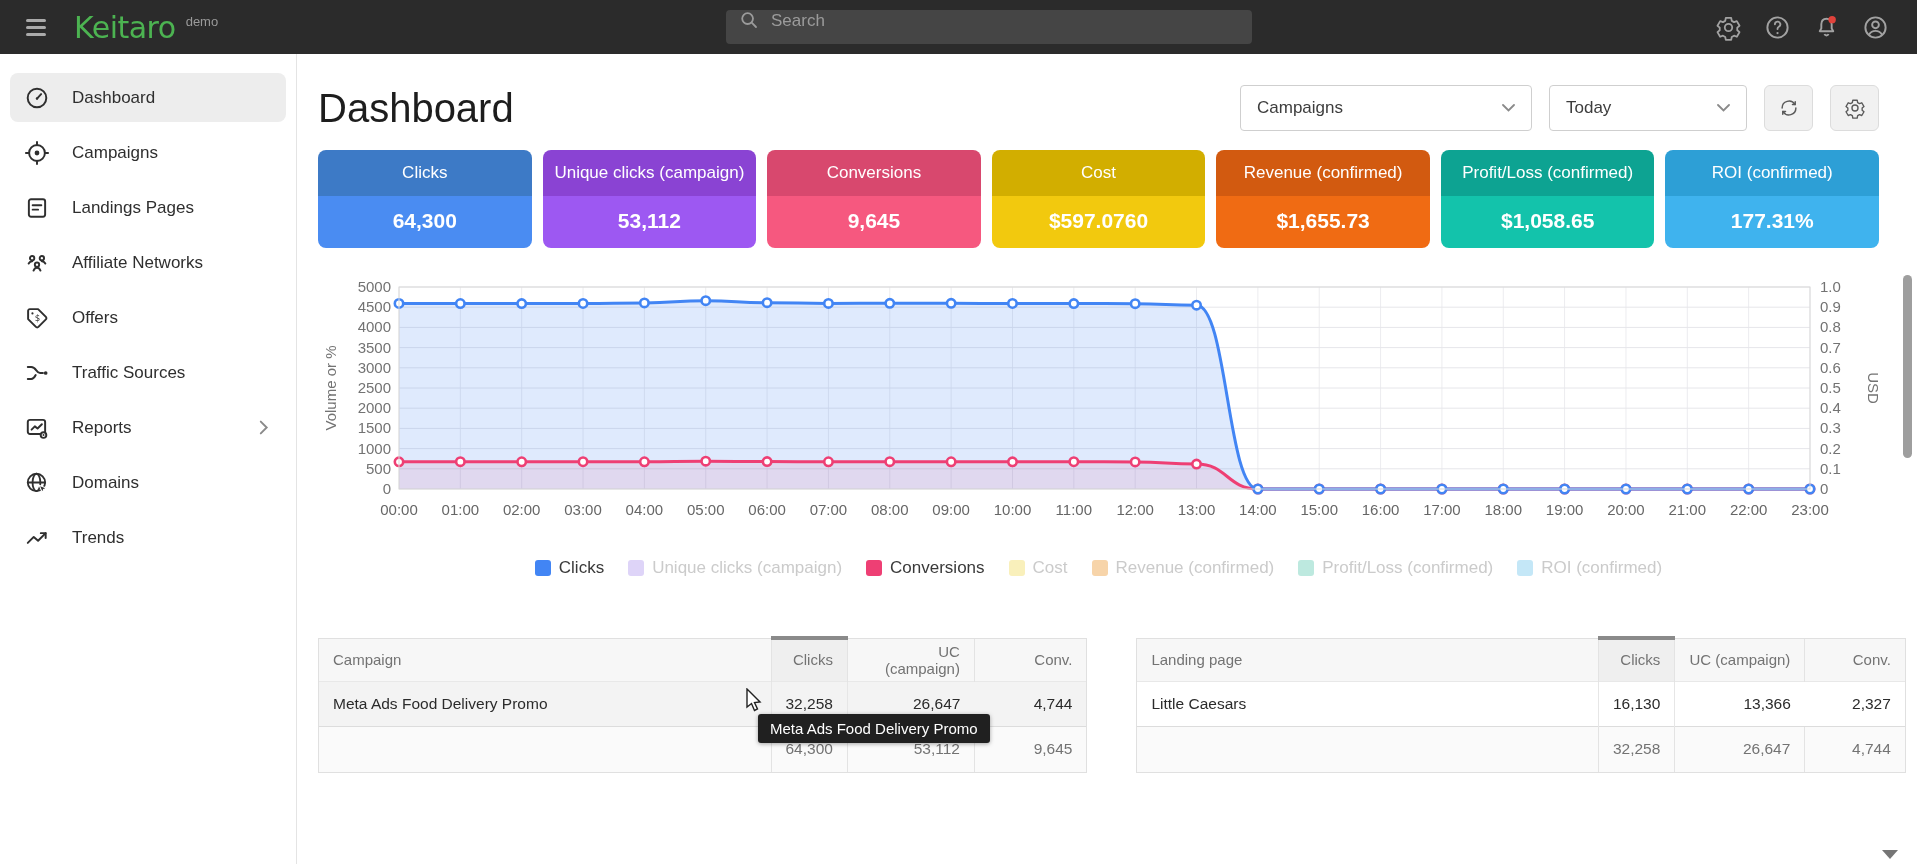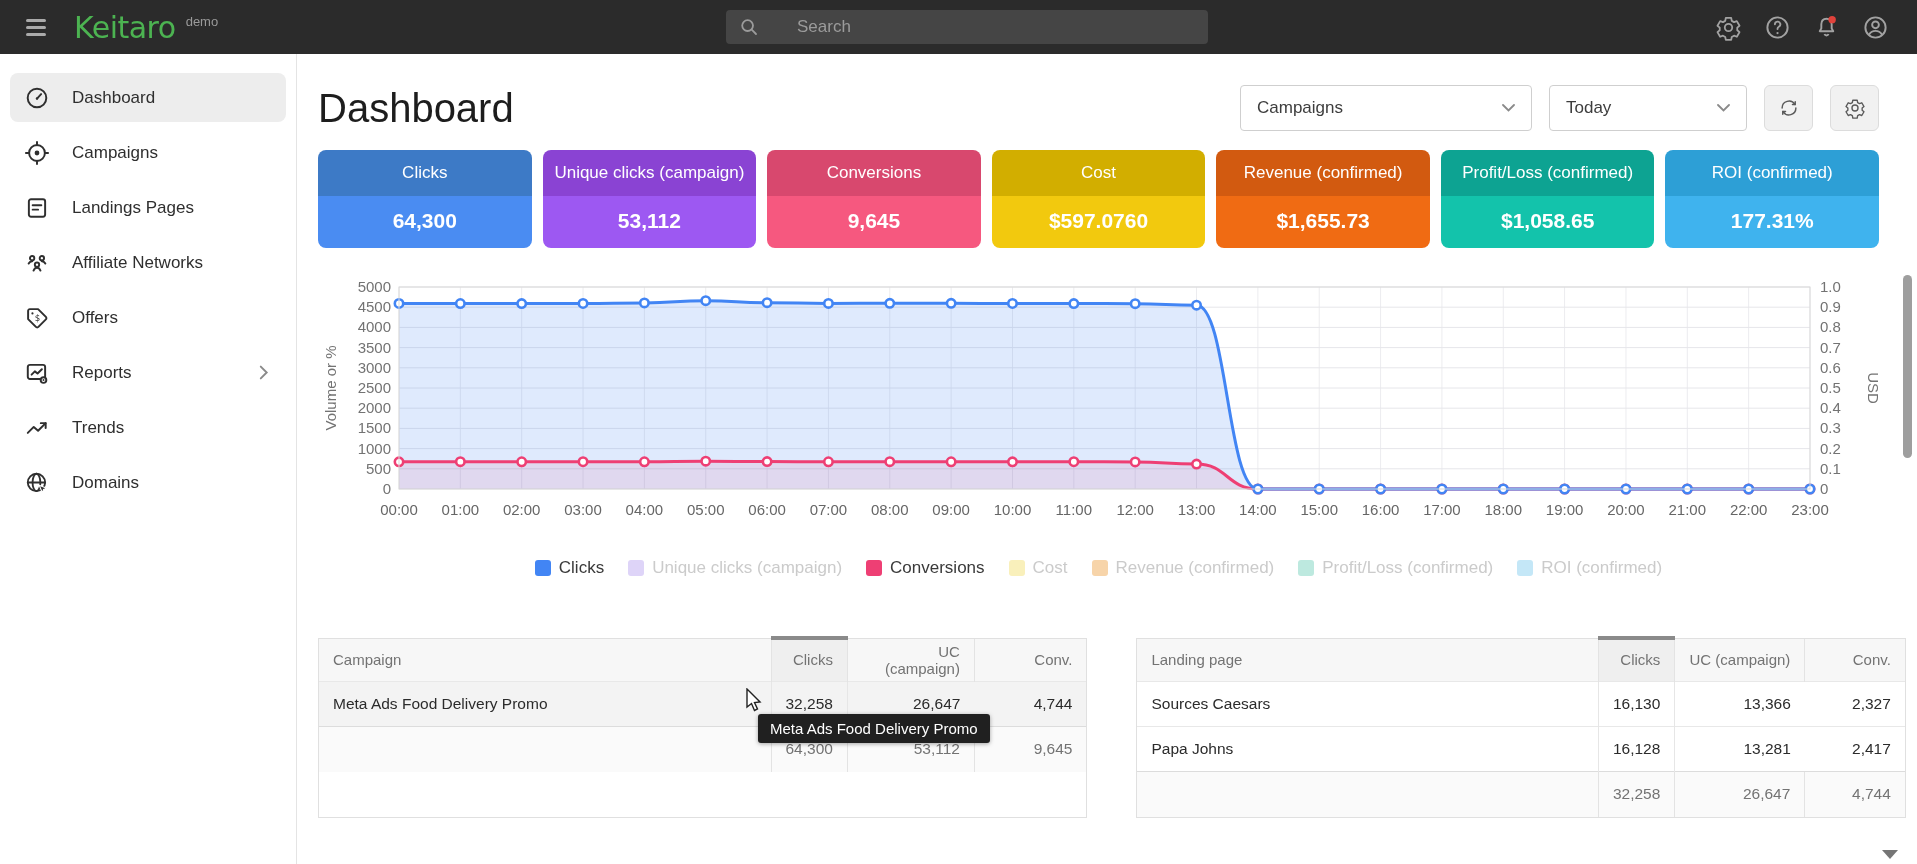--- a/index.html
+++ b/index.html
@@ -6,22 +6,22 @@
   html,body { width:1917px; height:864px; margin:0; overflow:hidden;
     font-family:"Liberation Sans", sans-serif; background:#fff; }
 
   
   .topbar { height:54px; background:#2b2b2b; position:relative; display:flex; align-items:center; }
   .burger { margin-left:26px; cursor:pointer; }
   .burger div { width:20px; height:3px; border-radius:2px; background:#aaa; margin:4px 0; }
   .logo { margin-left:28px; font-family:"DejaVu Sans", sans-serif; font-weight:400;
           font-size:30px; color:#4cb351; letter-spacing:-0.5px; }
   .logo-badge { font-size:13px; color:#9a9a9a; margin-left:10px; margin-top:-12px; }
-  .search { position:absolute; left:726px; top:10px; width:482px; height:34px;
-            background:#454545; border-radius:4px; display:flex; align-items:center;gap:26px; }
+  .search { position:absolute; left:726px; top:10px; width:526px; height:34px;
+            background:#454545; border-radius:4px; display:flex; align-items:flex-start; }
   .search svg { margin:0 10px 0 13px; }
   .search input { flex:1; background:transparent; border:none; outline:none; color:#ddd; font-size:17px; }
   .search input::placeholder { color:#9b9b9b; }
   .topbar-icons { position:absolute; right:28px; top:0; height:54px; display:flex; gap:22px; align-items:center; }
   .tb-icon { width:27px; height:27px; cursor:pointer; }
 
   
   .layout { display:flex; height:810px; }
   .sidebar { width:297px; flex:none; border-right:1px solid #e4e4e4; padding-top:19px; background:#fff; }
   .side-item { height:49px; margin:0 10px 6px 10px; border-radius:8px; display:flex; align-items:center;
@@ -164,46 +164,54 @@
     </div>
     <div class="side-item">
       <svg class="side-icon" viewBox="0 0 24 24" fill="none" stroke="#2f2f2f" stroke-width="1.8" stroke-linejoin="round">
           <path d="M13 3.8 20.2 11a1.6 1.6 0 0 1 0 2.3l-6.9 6.9a1.6 1.6 0 0 1-2.3 0L3.8 13V5.4a1.6 1.6 0 0 1 1.6-1.6Z"></path>
           <circle cx="7.8" cy="7.8" r="1" fill="#2f2f2f" stroke="none"></circle>
           <text x="10" y="14.8" font-size="8" fill="#2f2f2f" stroke="none" font-family="'DejaVu Sans',sans-serif">$</text>
         </svg>
       <span class="side-label">Offers</span>
     </div>
     <div class="side-item">
+      <svg class="side-icon" viewBox="0 0 24 24" fill="none" stroke="#2f2f2f" stroke-width="1.8" stroke-linecap="round">
+          <path d="M3.5 6.5h3.2c4.6 0 4.6 5.5 8.1 5.5h2.7"></path>
+          <path d="M3.5 17.5h3.2c2.2 0 3.2-1.8 4.1-3.6"></path>
+          <circle cx="20" cy="12" r="1.7" fill="#2f2f2f" stroke="none"></circle>
+        </svg>
+      <span class="side-label">Traffic Sources</span>
+    </div>
+    <div class="side-item">
       <svg class="side-icon" viewBox="0 0 24 24" fill="none" stroke="#2f2f2f" stroke-width="1.8" stroke-linecap="round" stroke-linejoin="round">
           <rect x="3.5" y="4.5" width="16" height="13" rx="2"></rect>
           <path d="M7 13.5l3-3 2.5 2 4-4"></path>
           <circle cx="18" cy="18.5" r="2.6" fill="#fff"></circle>
           <circle cx="18" cy="18.5" r="0.9" fill="#2f2f2f" stroke="none"></circle>
         </svg>
       <span class="side-label">Reports</span>
       <svg class="side-chevron" width="12" height="15" viewBox="0 0 9 14" fill="none" stroke="#8a8a8a" stroke-width="1.8" stroke-linecap="round">
           <path d="M1.5 1.5 7 7l-5.5 5.5"></path>
         </svg>
     </div>
     <div class="side-item">
-      <svg class="side-icon" viewBox="0 0 24 24" fill="none" stroke="#2f2f2f" stroke-width="1.8" stroke-linecap="round" stroke-linejoin="round">
-          <path d="M3.5 16.5 9 11l4 3.5 7-7"></path>
-          <path d="M15.5 7.5H20V12"></path>
-        </svg>
-      <span class="side-label">Trends</span>
-    </div>
-    <div class="side-item">
       <svg class="side-icon" viewBox="0 0 24 24" fill="none" stroke="#2f2f2f" stroke-width="1.7" stroke-linecap="round">
           <circle cx="11.5" cy="11.5" r="8"></circle>
           <ellipse cx="11.5" cy="11.5" rx="3.6" ry="8"></ellipse>
           <path d="M3.5 11.5h16"></path>
           <path d="M14 14 21 16.8l-2.9 1.2L16.9 21Z" fill="#2f2f2f" stroke="#fff" stroke-width="1"></path>
         </svg>
       <span class="side-label">Domains</span>
+    </div>
+    <div class="side-item">
+      <svg class="side-icon" viewBox="0 0 24 24" fill="none" stroke="#2f2f2f" stroke-width="1.8" stroke-linecap="round" stroke-linejoin="round">
+          <path d="M3.5 16.5 9 11l4 3.5 7-7"></path>
+          <path d="M15.5 7.5H20V12"></path>
+        </svg>
+      <span class="side-label">Trends</span>
     </div>
   </nav>
 
   <main class="main">
     <div class="page-head">
       <h1 class="page-title">Dashboard</h1>
       <div class="controls">
         <div class="select select-campaigns">
           <span>Campaigns</span>
           <svg class="chev" width="13" height="8" viewBox="0 0 13 8" fill="none" stroke="#8a8a8a" stroke-width="1.8" stroke-linecap="round">
@@ -480,30 +488,24 @@
             <thead>
               <tr>
                 <th class="">Landing page</th>
                 <th class="num sorted">Clicks</th>
                 <th class="num">UC (campaign)</th>
                 <th class="num">Conv.</th>
               </tr>
             </thead>
             <tbody>
               <tr>
-                <td class="">Sources Caesars</td>
+                <td class="">Little Caesars</td>
                 <td class="num sorted-col">16,130</td>
                 <td class="num">13,366</td>
                 <td class="num">2,327</td>
-              </tr>
-              <tr>
-                <td class="">Papa Johns</td>
-                <td class="num sorted-col">16,128</td>
-                <td class="num">13,281</td>
-                <td class="num">2,417</td>
               </tr>
             </tbody>
             <tfoot>
               <tr>
                 <td class=""></td>
                 <td class="num">32,258</td>
                 <td class="num">26,647</td>
                 <td class="num">4,744</td>
               </tr>
             </tfoot>

